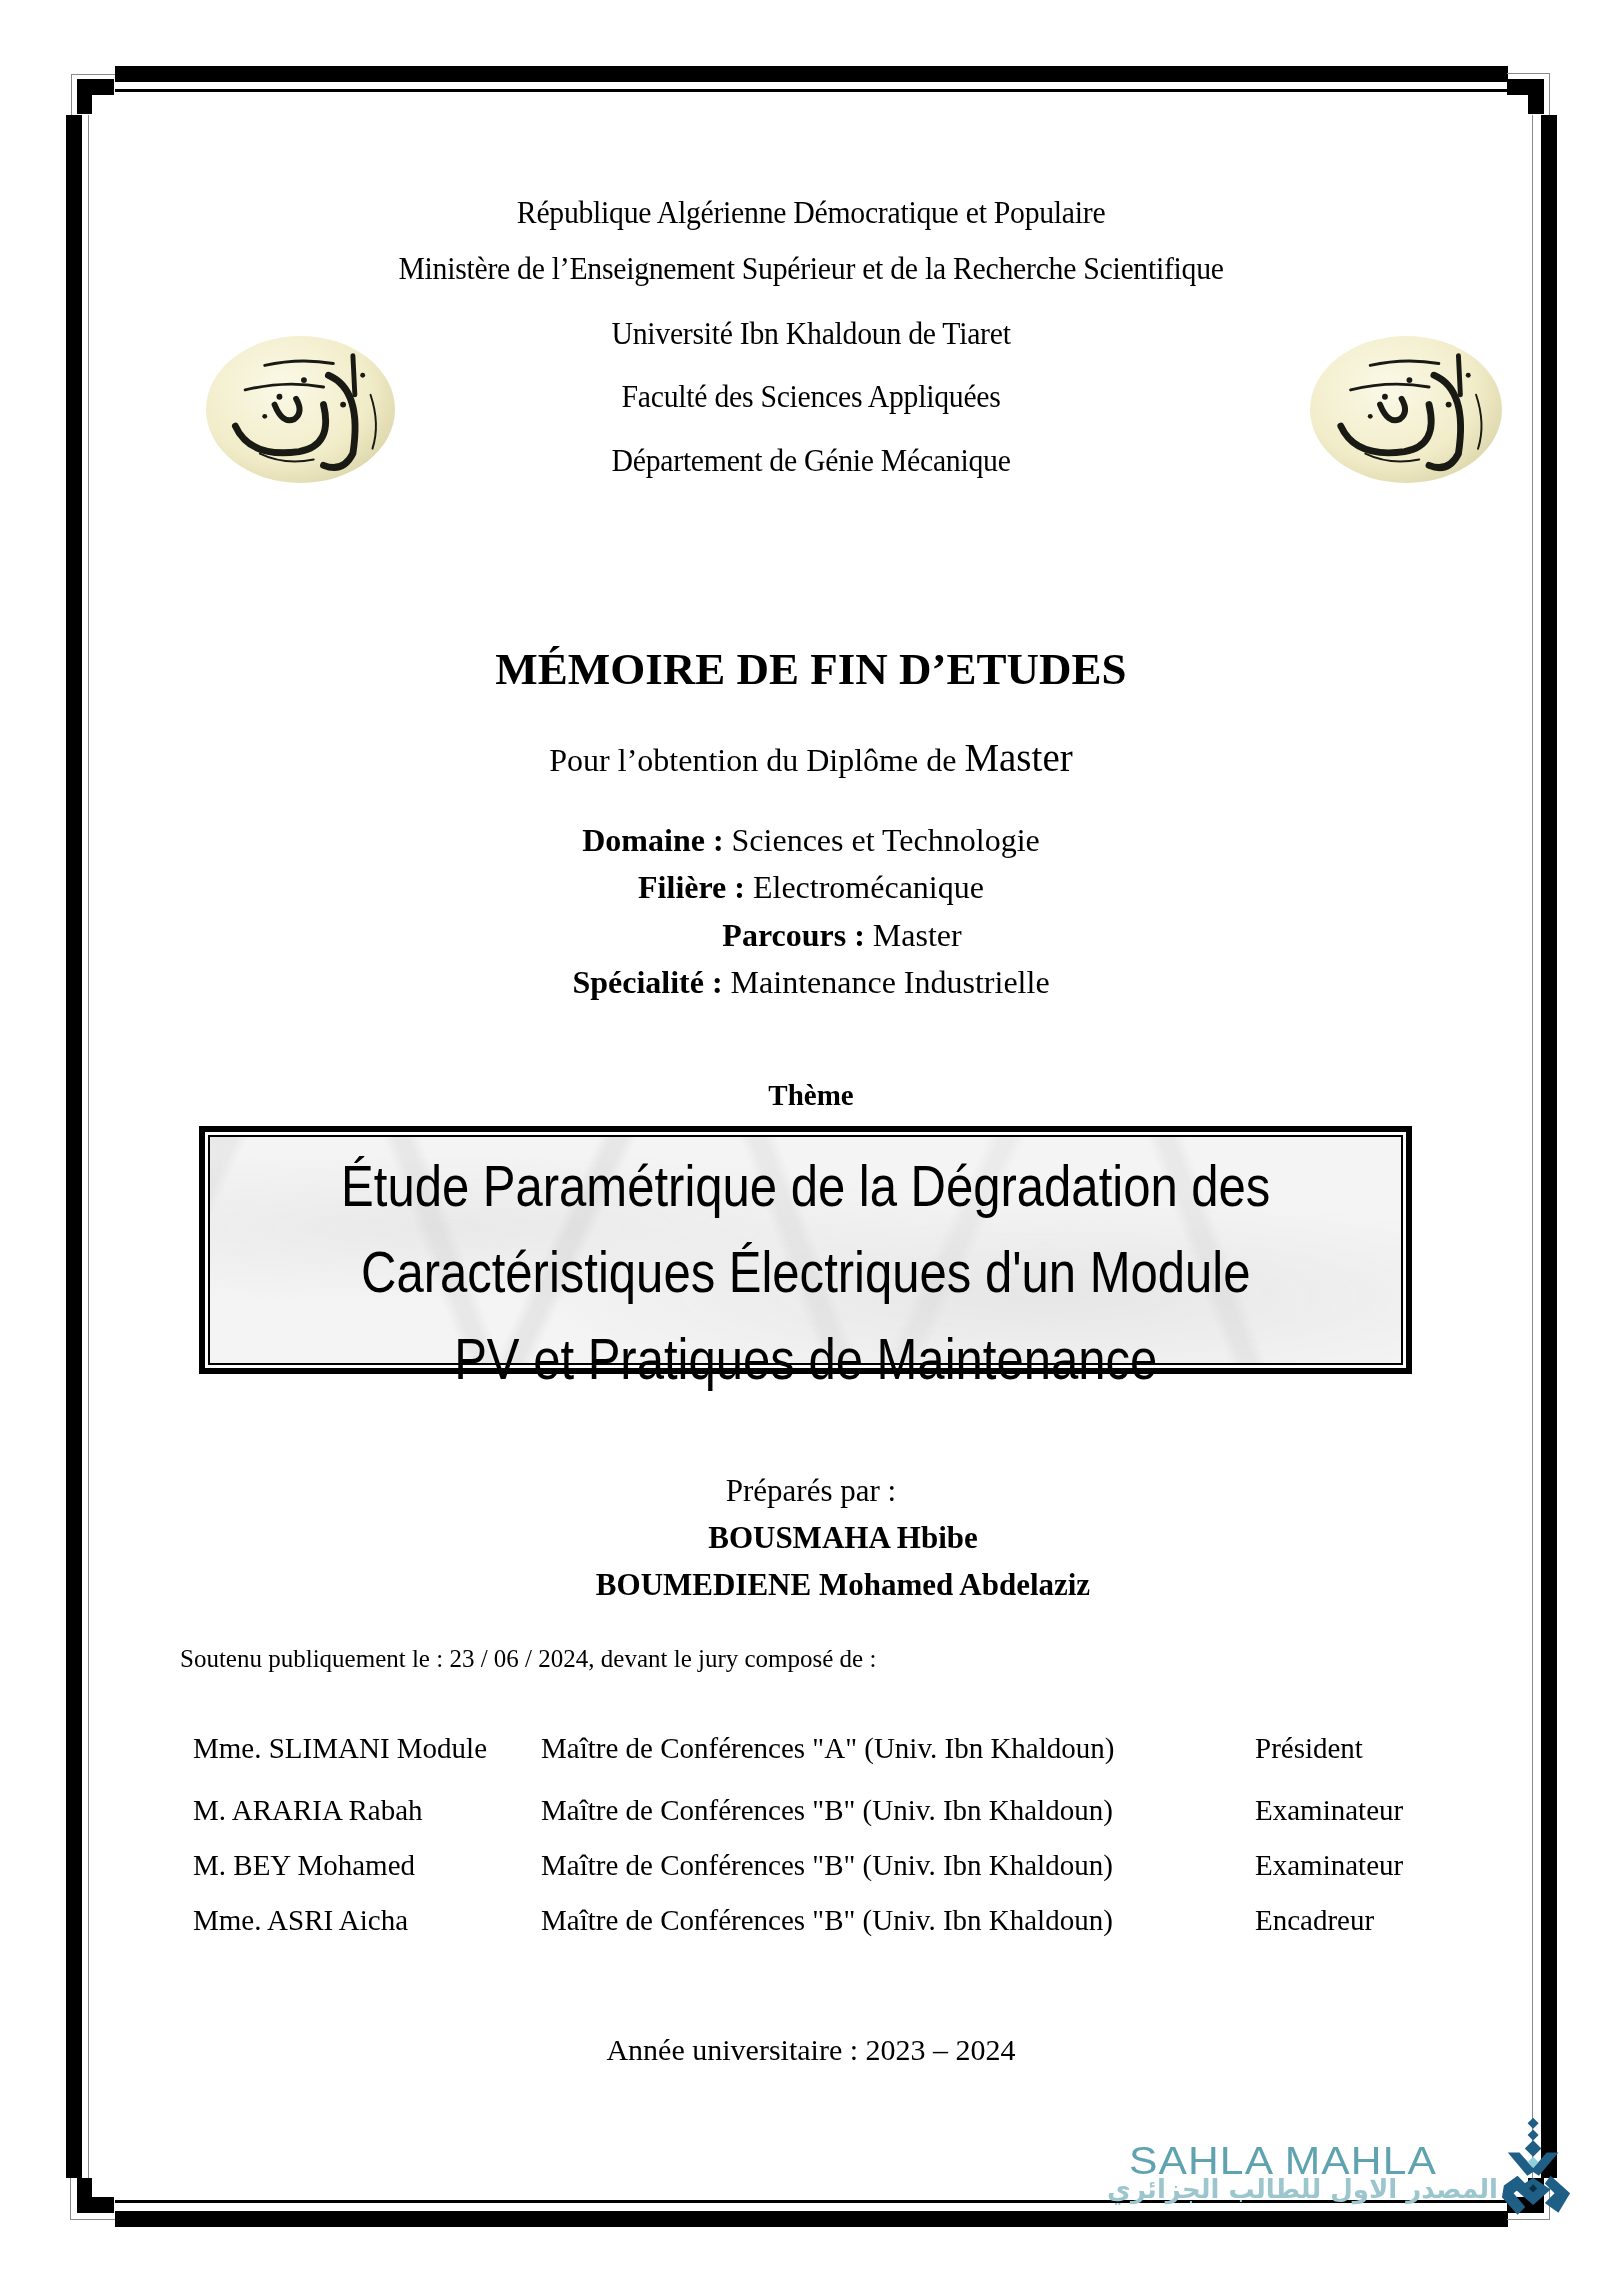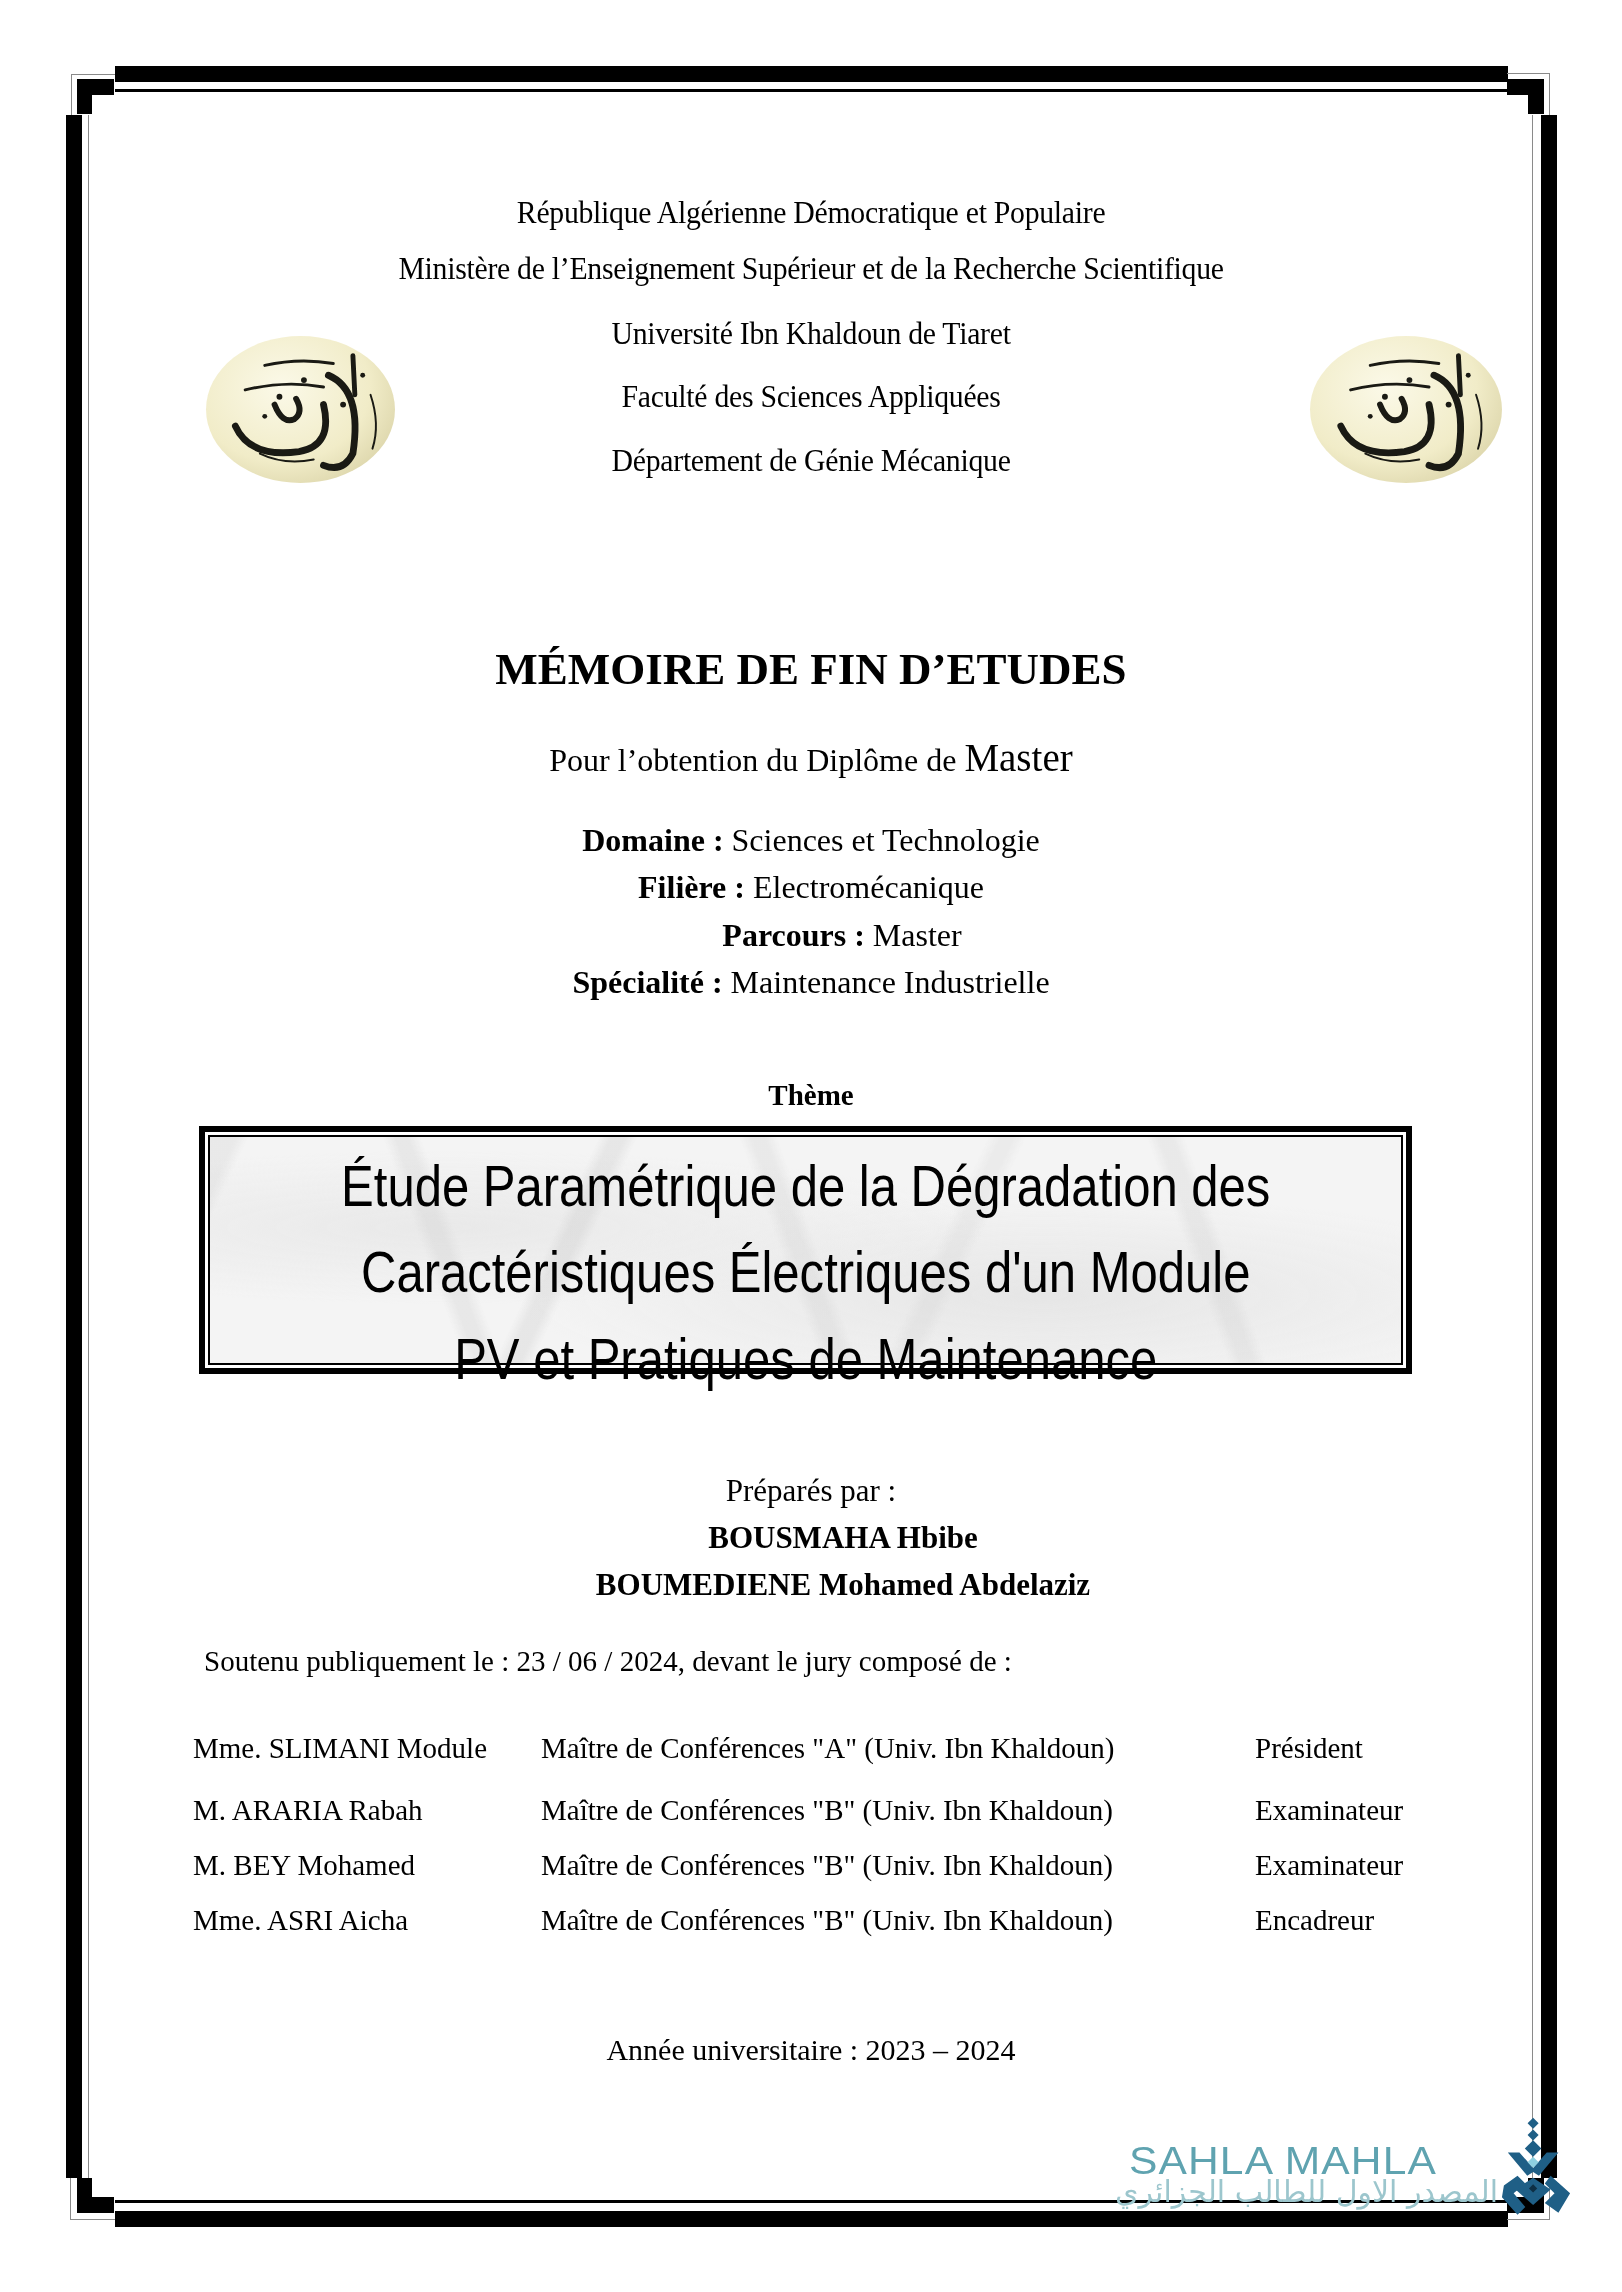--- a/index.html
+++ b/index.html
@@ -10,21 +10,21 @@
   .center-line { position: absolute; left: 0; width: 1622px; text-align: center; white-space: nowrap; }
   .hdr { font-size: 32px; letter-spacing: -0.3px; transform: scaleX(0.93); transform-origin: 812px 0; }
   .title-main { font-size: 45px; font-weight: bold; }
   .sub { font-size: 32px; }
   .sub .big { font-size: 39px; }
   .kv { font-size: 32px; }
   .kv b { font-weight: bold; }
   .theme-label { font-size: 29px; font-weight: bold; }
   .prep { font-size: 31px; }
   .author { font-size: 31px; font-weight: bold; padding-left: 32px; }
-  .body-left { position: absolute; left: 204px; font-size: 29px; white-space: nowrap; }
+  .body-left { position: absolute; left: 180px; font-size: 25px; white-space: nowrap; }
   .jury-row { position: absolute; left: 193px; width: 1274px; height: 39px; font-size: 29px; white-space: nowrap; }
   .jury-row span { position: absolute; top: 0; }
   .c-name { left: 0; }
   .c-title { left: 348px; }
   .c-role { left: 1062px; }
   .seal { position: absolute; border-radius: 50%;
           background: radial-gradient(ellipse at 40% 35%, #fbf9e8 0%, #f1ecc8 55%, #d9d2a6 85%, #bdb38a 100%);
           overflow: hidden; }
   .seal svg { width: 100%; height: 100%; display: block; }
   .theme-box { position: absolute; left: 199px; top: 1126px; width: 1213px; height: 248px;
@@ -37,21 +37,21 @@
                    linear-gradient(70deg, transparent 0 20%, rgba(205,205,205,0.3) 21% 22%, transparent 23% 48%, rgba(200,200,200,0.25) 49% 50%, transparent 51% 80%, rgba(200,200,200,0.25) 81% 82%, transparent 83%),
                    radial-gradient(ellipse at 20% 40%, #e9e9e9 0%, transparent 40%),
                    radial-gradient(ellipse at 70% 70%, #e6e6e6 0%, transparent 45%),
                    #f4f4f4; }
   .theme-text { position: absolute; left: 0; width: 100%; text-align: center; white-space: nowrap;
                 font-family: "Liberation Sans", "DejaVu Sans", sans-serif; font-size: 57px;
                 transform: scaleX(0.86); transform-origin: 50% 0; color: #000; }
   .brand { position: absolute; left: 1129px; top: 2140px; font-family: "Liberation Sans", "DejaVu Sans", sans-serif;
            font-size: 38px; color: #5fa3b0; letter-spacing: 1px; transform: scaleX(1.12); transform-origin: 0 0; white-space: nowrap; }
   .brand-ar { position: absolute; left: 1129px; top: 2174px; width: 369px; font-family: "DejaVu Sans", sans-serif;
-              font-size: 30px; color: #9cc6cd; direction: rtl; text-align: center; white-space: nowrap; }
+              font-size: 26px; color: #9cc6cd; direction: rtl; text-align: center; white-space: nowrap; font-weight: bold; }
   .brand-logo { position: absolute; left: 1500px; top: 2117px; width: 74px; height: 102px; }
 </style>
 </head>
 <body>
 
 <div>
 
   <div class="blk" style="left:115px; top:66px; width:1393px; height:15.7px;"></div>
   <div class="blk" style="left:115px; top:89px; width:1393px; height:2.9px;"></div>
 

